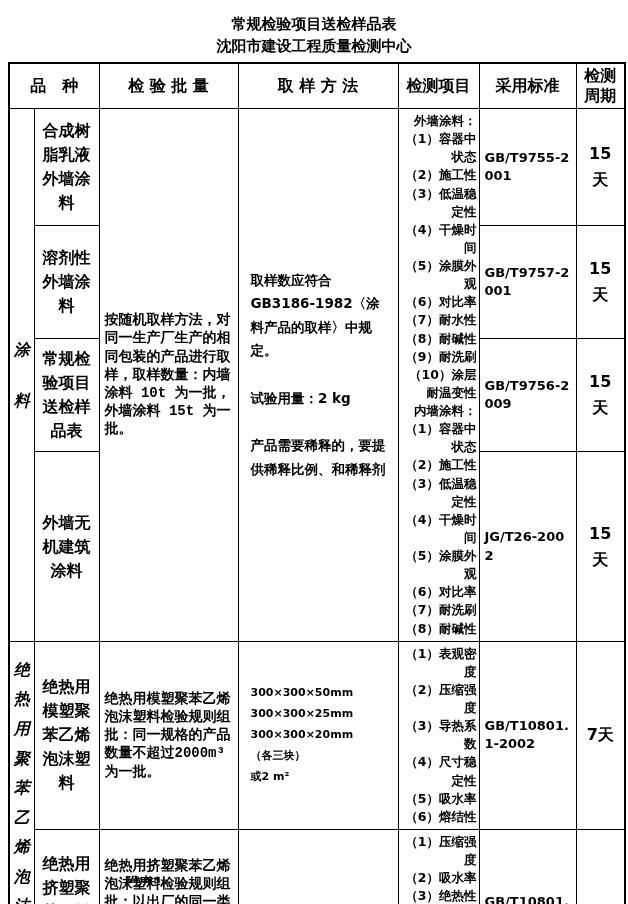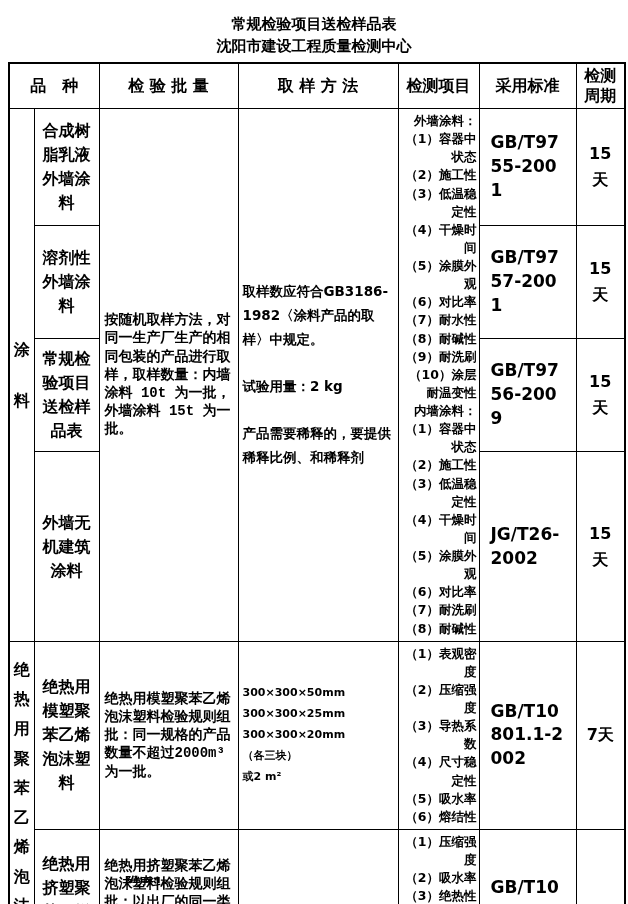--- a/index.html
+++ b/index.html
@@ -32,31 +32,31 @@
   .c-batch{width:139px;}
   .c-method{width:160px;}
   .c-items{width:81px;}
   .c-std{width:97px;}
   .c-per{width:49px;}
 
   td.cat{text-align:center;padding:0;}
   .vert{
     margin:0 auto;width:17px;
     font-size:16px;font-weight:bold;
-    word-break:break-all;text-align:center;
+    word-break:break-all;text-align:center;font-style:italic;
   }
   .vert.short{line-height:3.2;}
   .vert.long{line-height:1.85;}
 
   td.sub{text-align:center;font-size:16px;line-height:1.5;padding:2px 7px;margin-top:32px;}
   td.batch{font-size:14px;line-height:1.3;white-space:pre-wrap;padding:2px 5px;font-family:Liberation Mono, monospace;}
-  td.method{font-size:14px;line-height:1.3;white-space:pre-wrap;padding:2px 4px;}
+  td.method{font-size:14px;line-height:1.3;white-space:pre-wrap;padding:2px 12px;}
   td.method.spec{font-size:13.5px;line-height:1.75;}
   td.items{font-size:12.5px;line-height:1.45;white-space:pre-wrap;vertical-align:top;padding:3px 2px;text-align:right;}
-  td.std{font-size:17px;word-break:break-all;line-height:1.4;padding:2px 11px;}
+  td.std{font-size:13px;word-break:break-all;line-height:1.4;padding:2px 5px;}
   td.per{font-size:16px;text-align:center;white-space:pre-line;line-height:1.6;}
 
   .clipped-frag{
     position:absolute;left:93px;top:875px;
     width:70px;height:8px;overflow:hidden;
     font-size:14px;font-weight:bold;line-height:14px;text-align:right;
   }
 </style>
 </head>
 <body>

